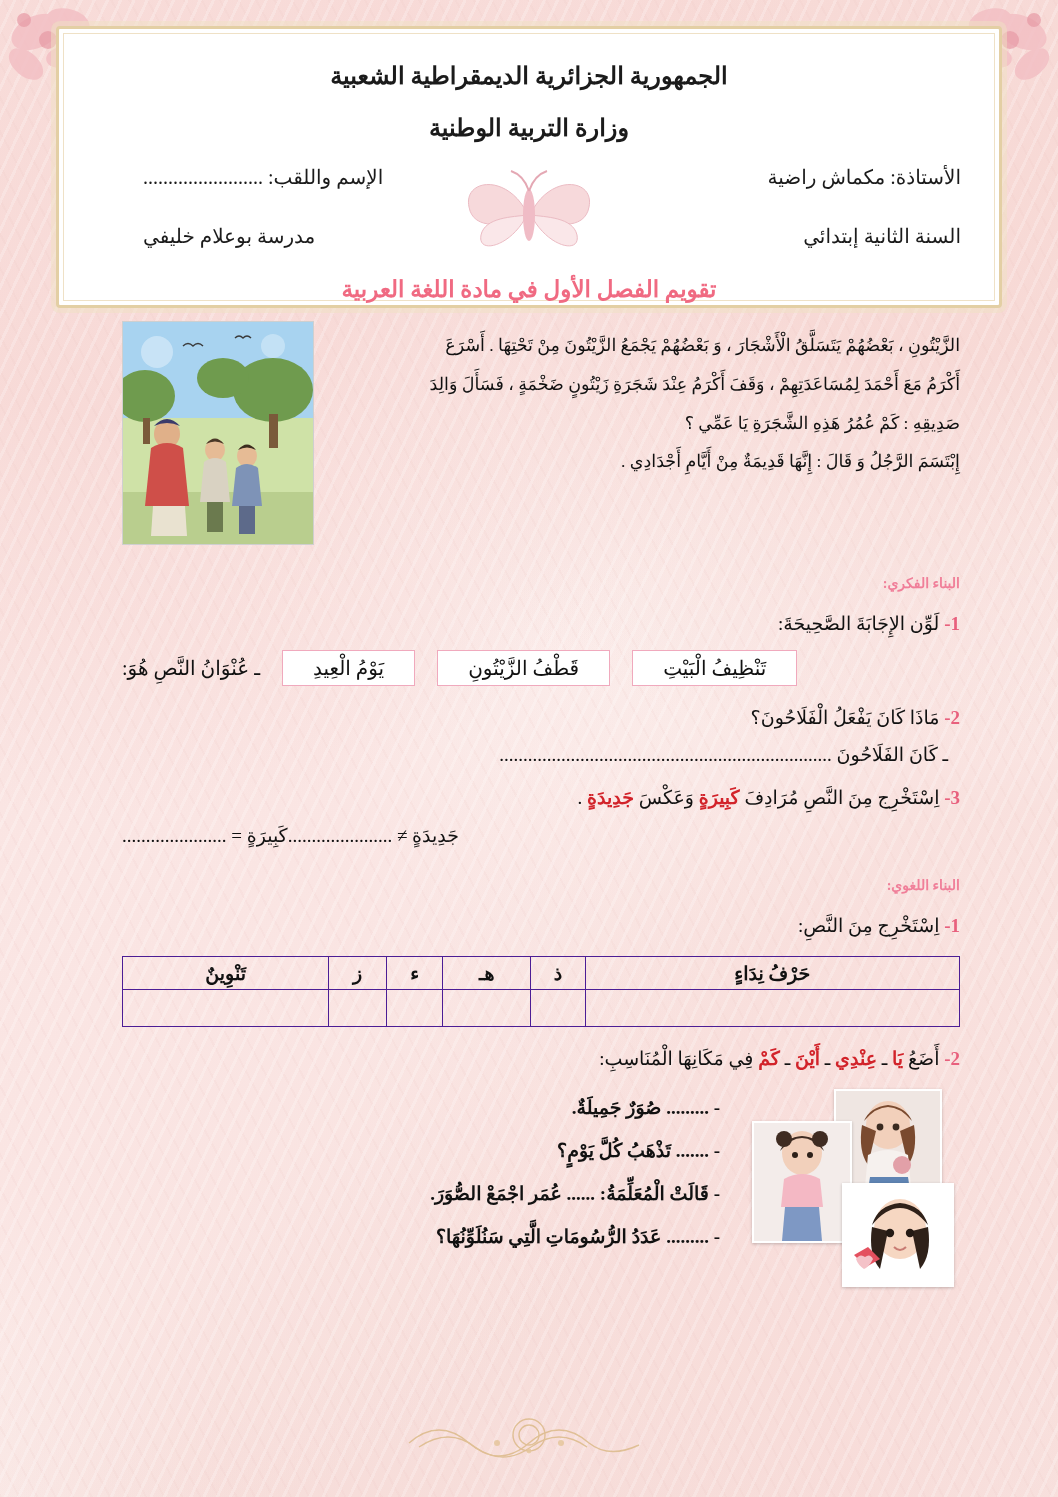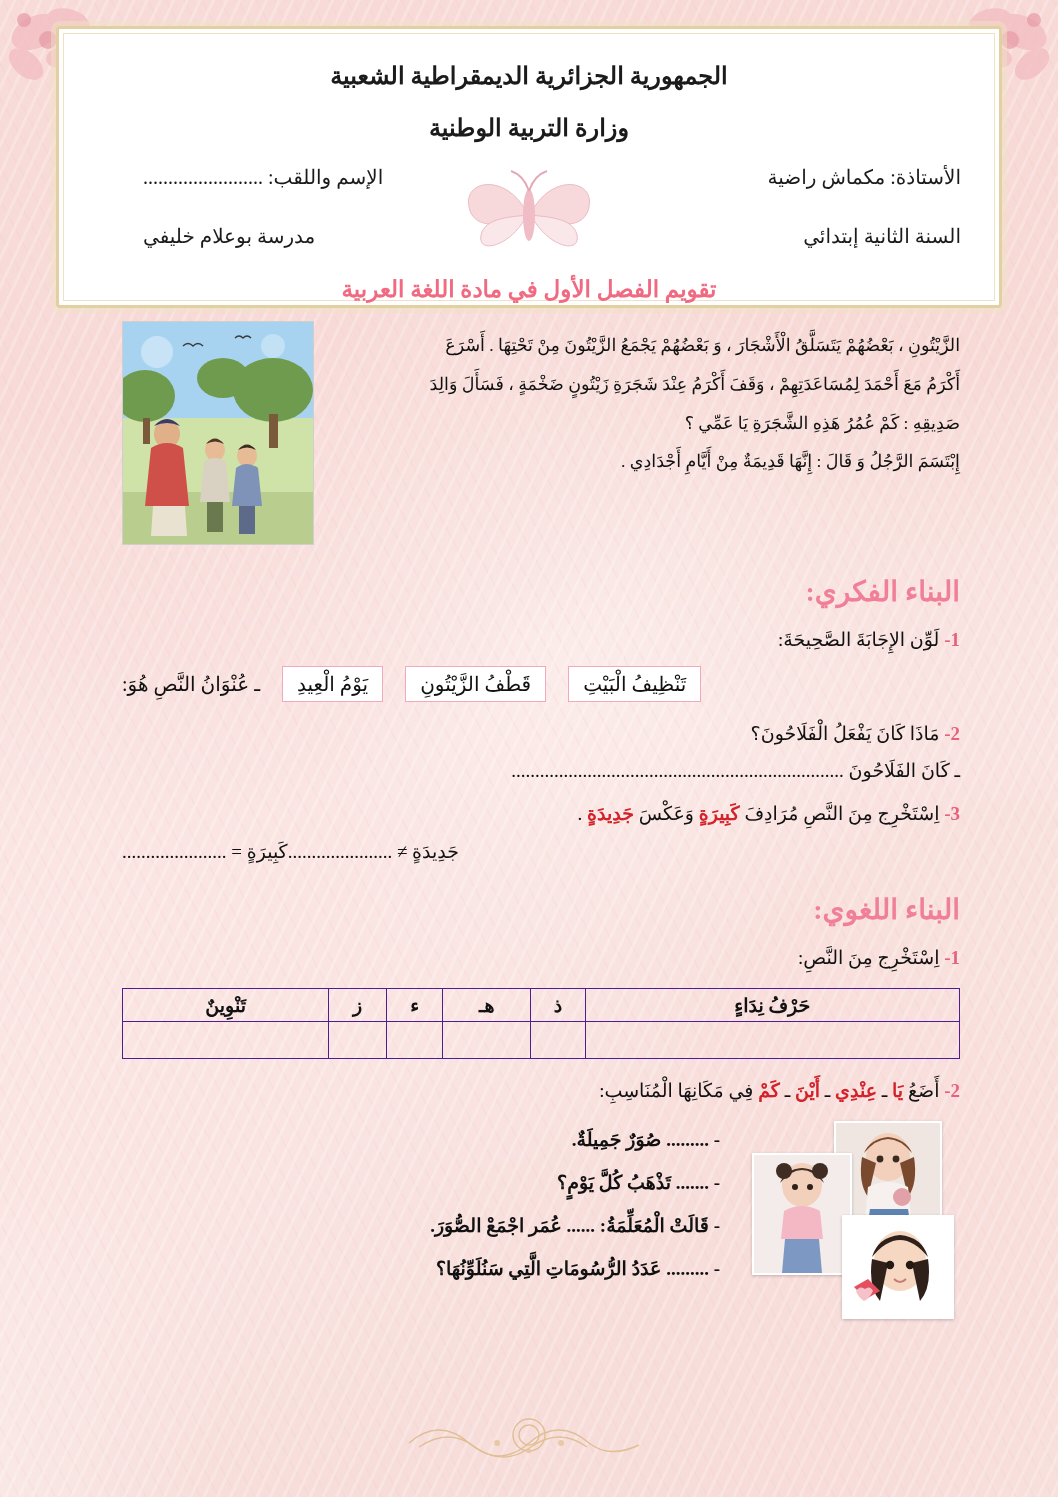--- a/index.html
+++ b/index.html
@@ -152,50 +152,50 @@
     text-align: center;
     color: #e0526a;
     font-size: 20px;
     font-weight: 700;
     padding-right: 40px;
   }
 
   .section-title {
     color: #f07f99;
     font-weight: 700;
-    font-size: 28px;
+    font-size: 14px;
     margin: 30px 0 6px 0;
   }
 
   .q {
     font-size: 19px;
     margin: 16px 0 4px 0;
     line-height: 1.7;
   }
   .qn { color: #e8607d; font-weight: 700; }
 
   .choice-row {
     display: flex;
     flex-direction: row-reverse;
     align-items: center;
     gap: 22px;
     margin: 10px 0 6px 0;
     font-size: 20px;
   }
   .choice-box {
     border: 1.6px solid #f0a9bd;
-    padding: 5px 14px;
+    padding: 5px 30px;
     font-size: 20px;
     background: #fff;
     white-space: nowrap;
   }
 
   .dots-line {
     font-size: 19px;
-    margin: 8px 0;
+    margin: 8px 12px;
     letter-spacing: .5px;
     direction: rtl;
   }
 
   .kw-red { color: #d2232a; font-weight: 700; }
 
   .syn-row {
     display: flex;
     flex-direction: row-reverse;
     justify-content: flex-start;

